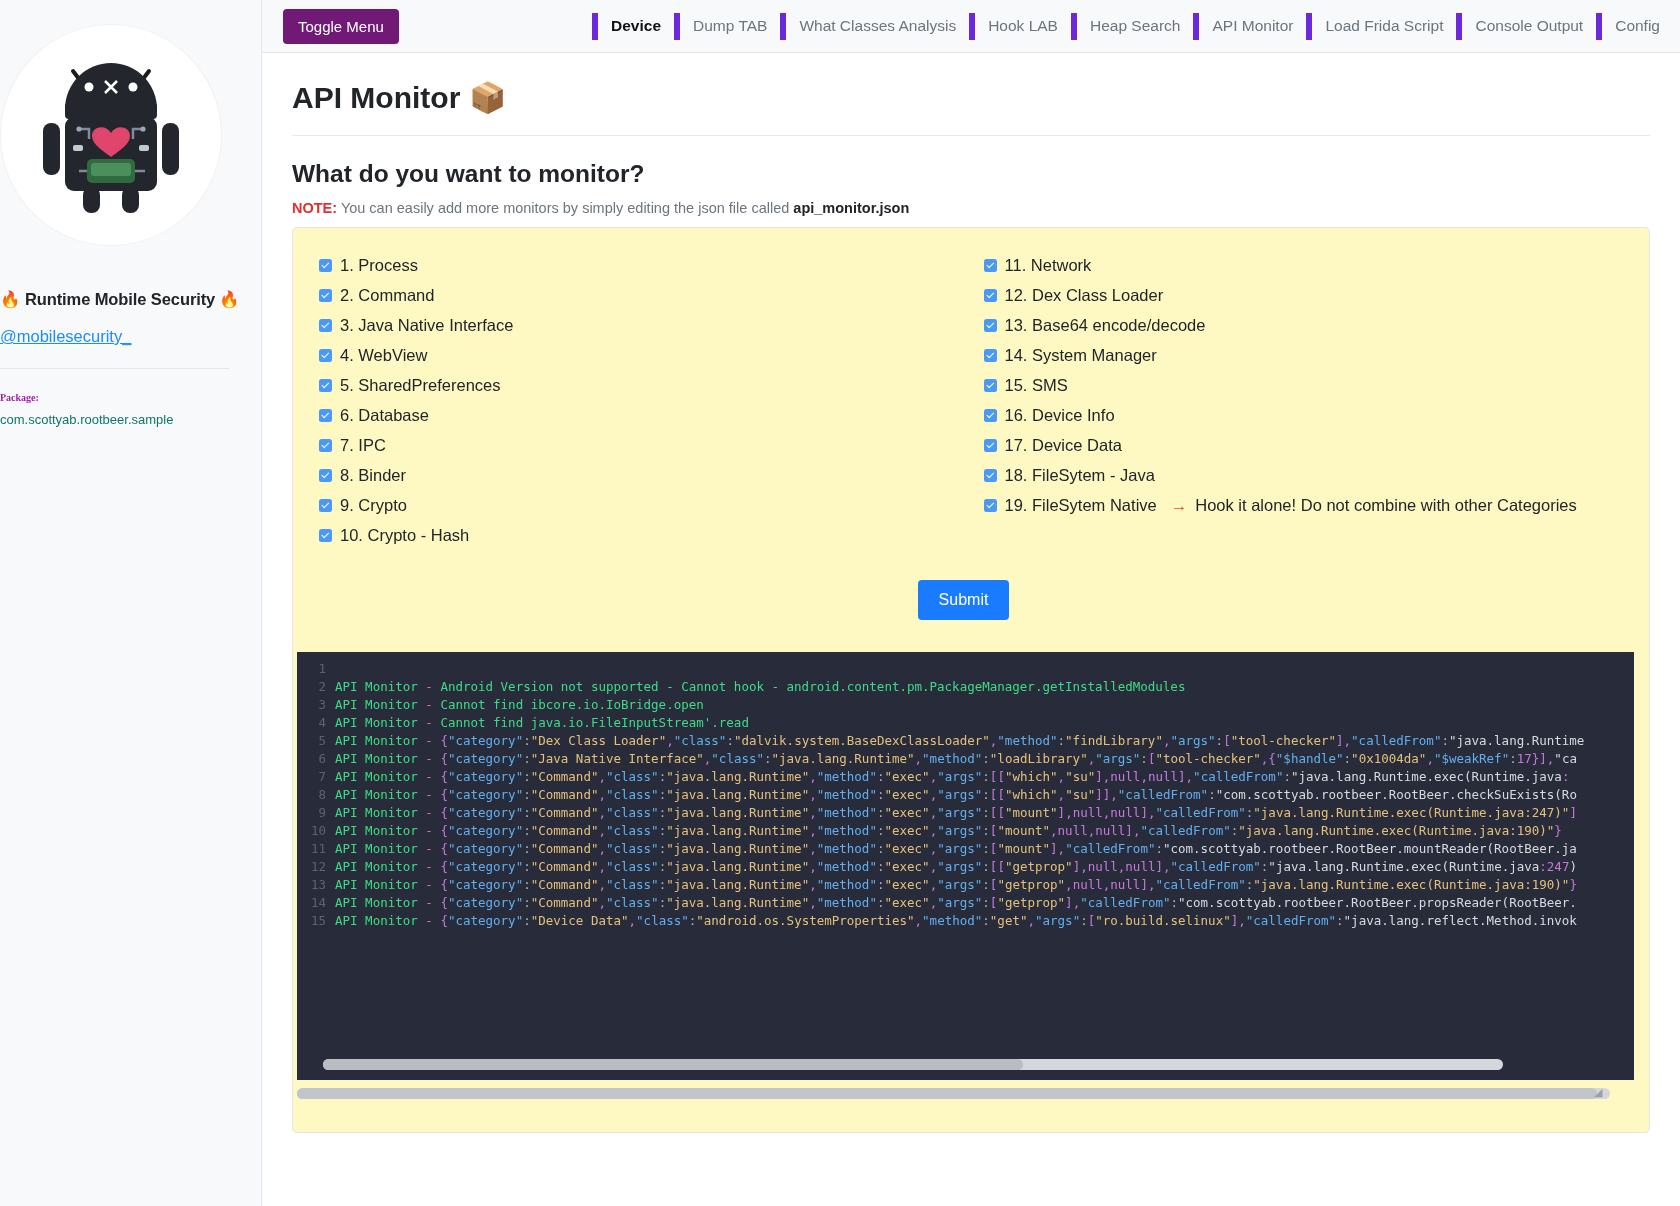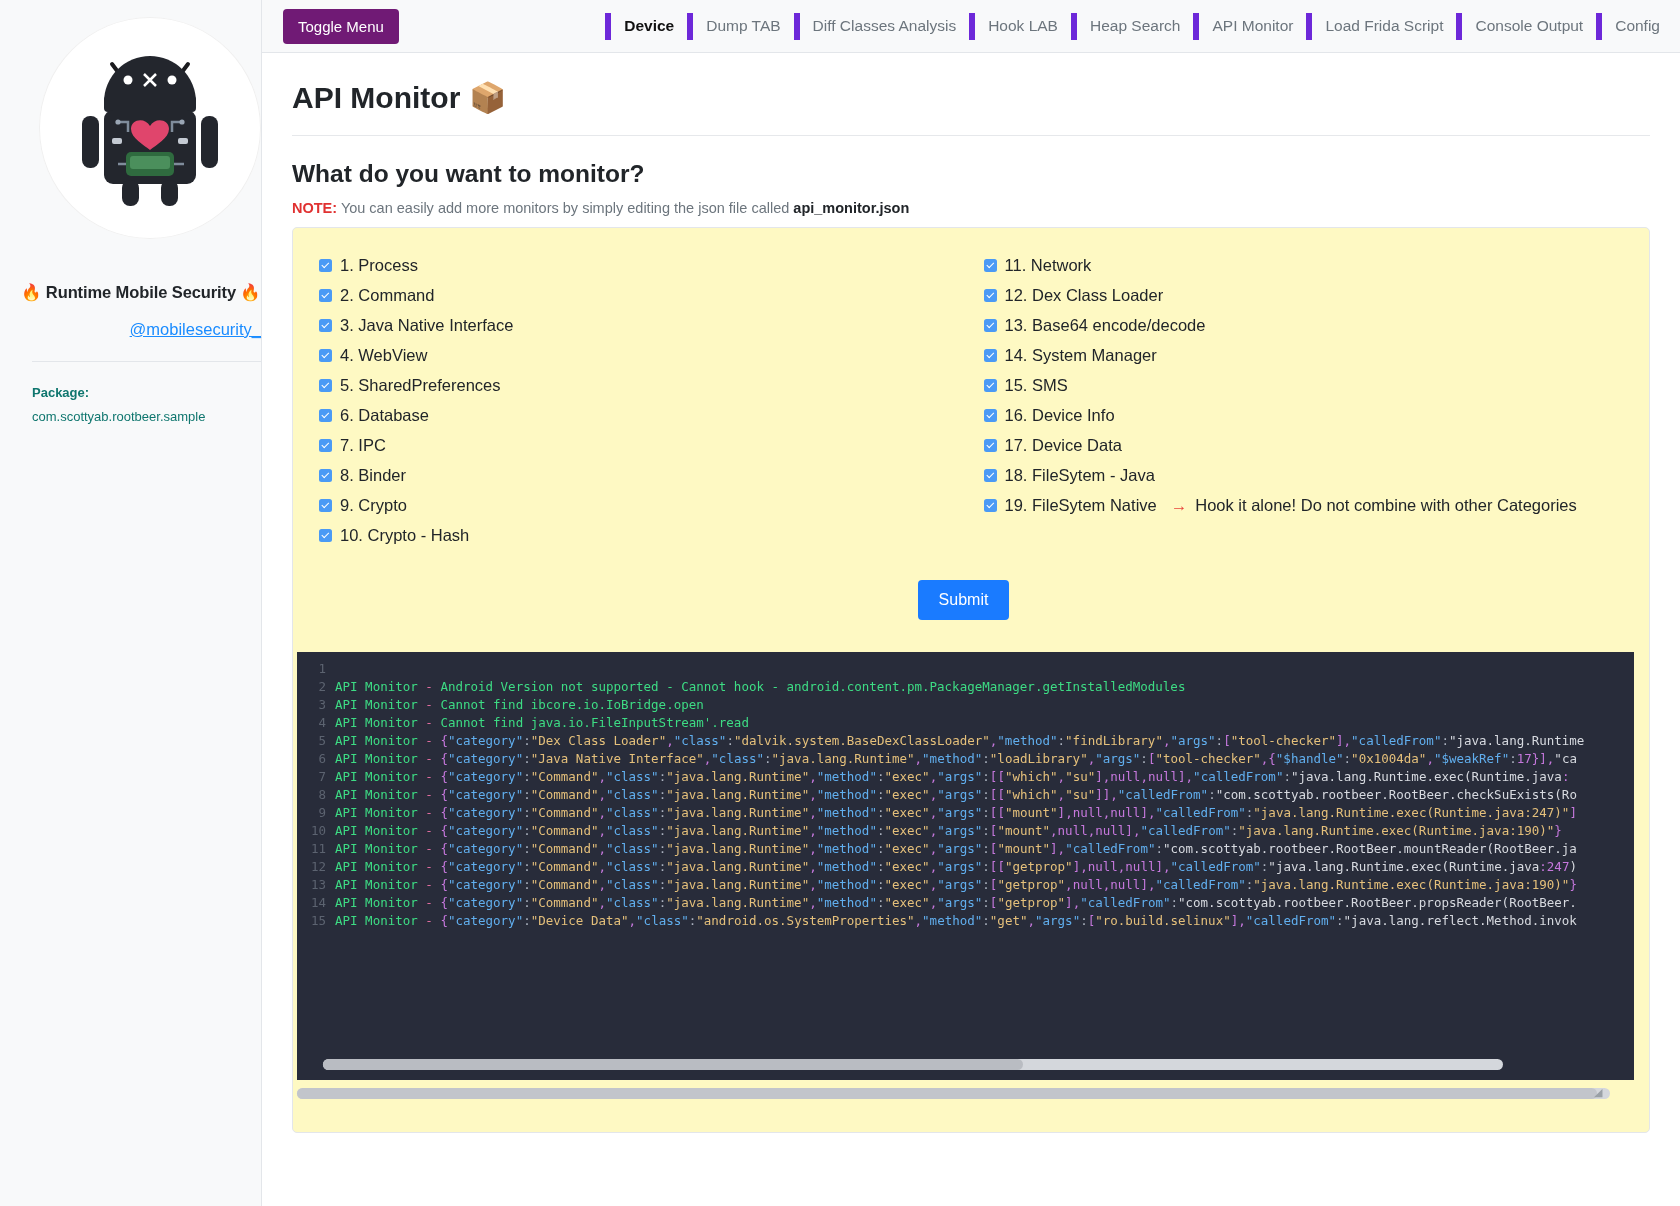--- a/index.html
+++ b/index.html
@@ -11,22 +11,22 @@
     color:#212529;
     overflow:hidden;
   }
   .app { display:flex; width:1680px; height:1206px; }
 
   
   .sidebar {
     width:262px; min-width:262px; height:1206px;
     background:#f8f9fa;
     border-right:1px solid #e3e6ea;
-    display:flex; flex-direction:column; align-items:flex-end;
-    padding-top:12px;
+    display:flex; flex-direction:column; align-items:flex-start;
+    padding-top:19px;
   }
   .avatar-wrap {
     width:222px; height:222px; margin-top:5px;
     border-radius:50%;
     background:#ffffff;
     display:flex; align-items:center; justify-content:center;
     overflow:hidden;
     box-shadow:0 0 0 1px #f0f0f0 inset;
   }
   .avatar-wrap svg { display:block; }
@@ -36,21 +36,21 @@
     letter-spacing:-0.1px; white-space:nowrap;
   }
   .handle {
     margin-top:18px; font-size:16.5px; color:#1a8cff;
     text-decoration:underline; cursor:pointer;
   }
   .sb-divider {
     margin-top:22px; width:229px; height:1px; background:#e3e6ea;
   }
   .pkg-block { width:229px; margin-top:23px; }
-  .pkg-label { font-size:13px; font-weight:bold; color:#0f766e; }
+  .pkg-label { font-size:10px; font-weight:bold; color:#a21caf;font-family:Liberation Serif, serif; }
   .pkg-value { font-size:13px; color:#0f766e; margin-top:9px; }
 
   
   .main { flex:1; height:1206px; display:flex; flex-direction:column; min-width:0; }
 
   .topbar {
     height:53px; min-height:53px;
     background:#f8f9fa;
     border-bottom:1px solid #e3e6ea;
     display:flex; align-items:center;
@@ -214,21 +214,21 @@
     </div>
   </div>
 
   <div class="main">
 
     <div class="topbar">
       <button class="toggle-btn">Toggle Menu</button>
       <div class="navtabs" id="navtabs">
           <div class="navtab active">Device</div>
           <div class="navtab">Dump TAB</div>
-          <div class="navtab">Diff Classes Analysis</div>
+          <div class="navtab">What Classes Analysis</div>
           <div class="navtab">Hook LAB</div>
           <div class="navtab">Heap Search</div>
           <div class="navtab">API Monitor</div>
           <div class="navtab">Load Frida Script</div>
           <div class="navtab">Console Output</div>
           <div class="navtab">Config</div>
         </div>
     </div>
 
     <div class="content">

